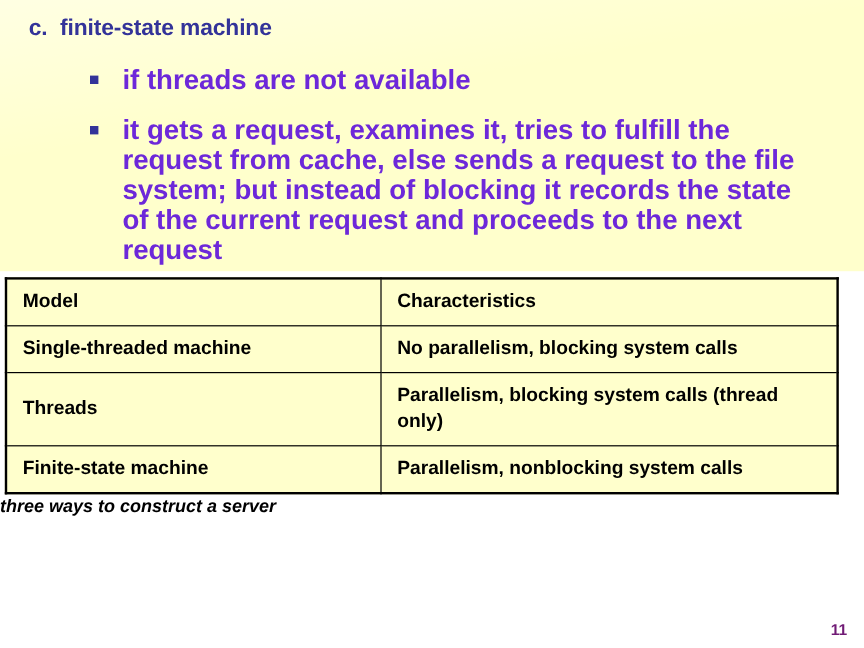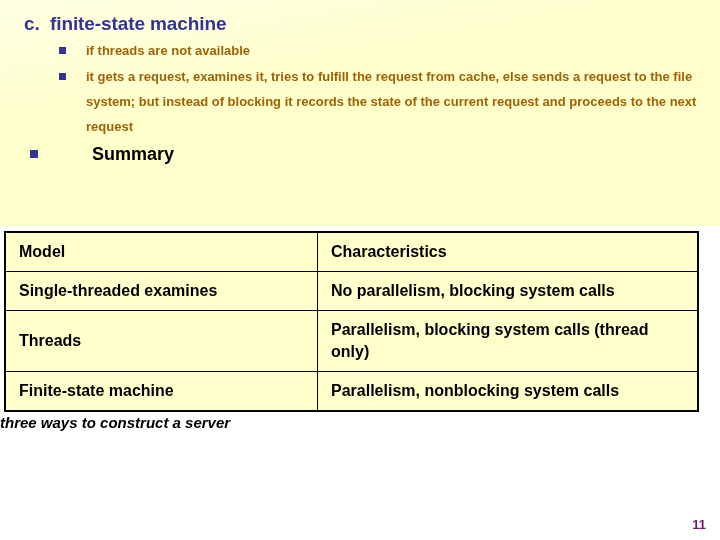--- a/index.html
+++ b/index.html
@@ -66,25 +66,25 @@
     width: 26px;
     text-align: left;
   }
   .lvl1 .lvl1-text {
     display: inline-block;
     padding-left: 26px;
   }
 
   .lvl2 {
     position: relative;
-    color: #a16207;
-    font-size: 13px;
+    color: #6d28d9;
+    font-size: 23px;
     font-weight: bold;
     line-height: 25px;
-    margin: 0;
+    margin: 16px;
     padding: 1px 22px 0 86px;
   }
   .lvl2 .sq {
     position: absolute;
     left: 59px;
     top: 10px;
     width: 7px;
     height: 7px;
     background: #333399;
   }
@@ -189,21 +189,21 @@
 
   </div>
 
   <table id="summary-table">
     <tbody>
       <tr class="r-head">
         <td class="col-model">Model</td>
         <td>Characteristics</td>
       </tr>
       <tr class="r-1">
-        <td class="col-model">Single-threaded examines</td>
+        <td class="col-model">Single-threaded machine</td>
         <td>No parallelism, blocking system calls</td>
       </tr>
       <tr class="r-2">
         <td class="col-model">Threads</td>
         <td>Parallelism, blocking system calls (thread only)</td>
       </tr>
       <tr class="r-3">
         <td class="col-model">Finite-state machine</td>
         <td>Parallelism, nonblocking system calls</td>
       </tr>

